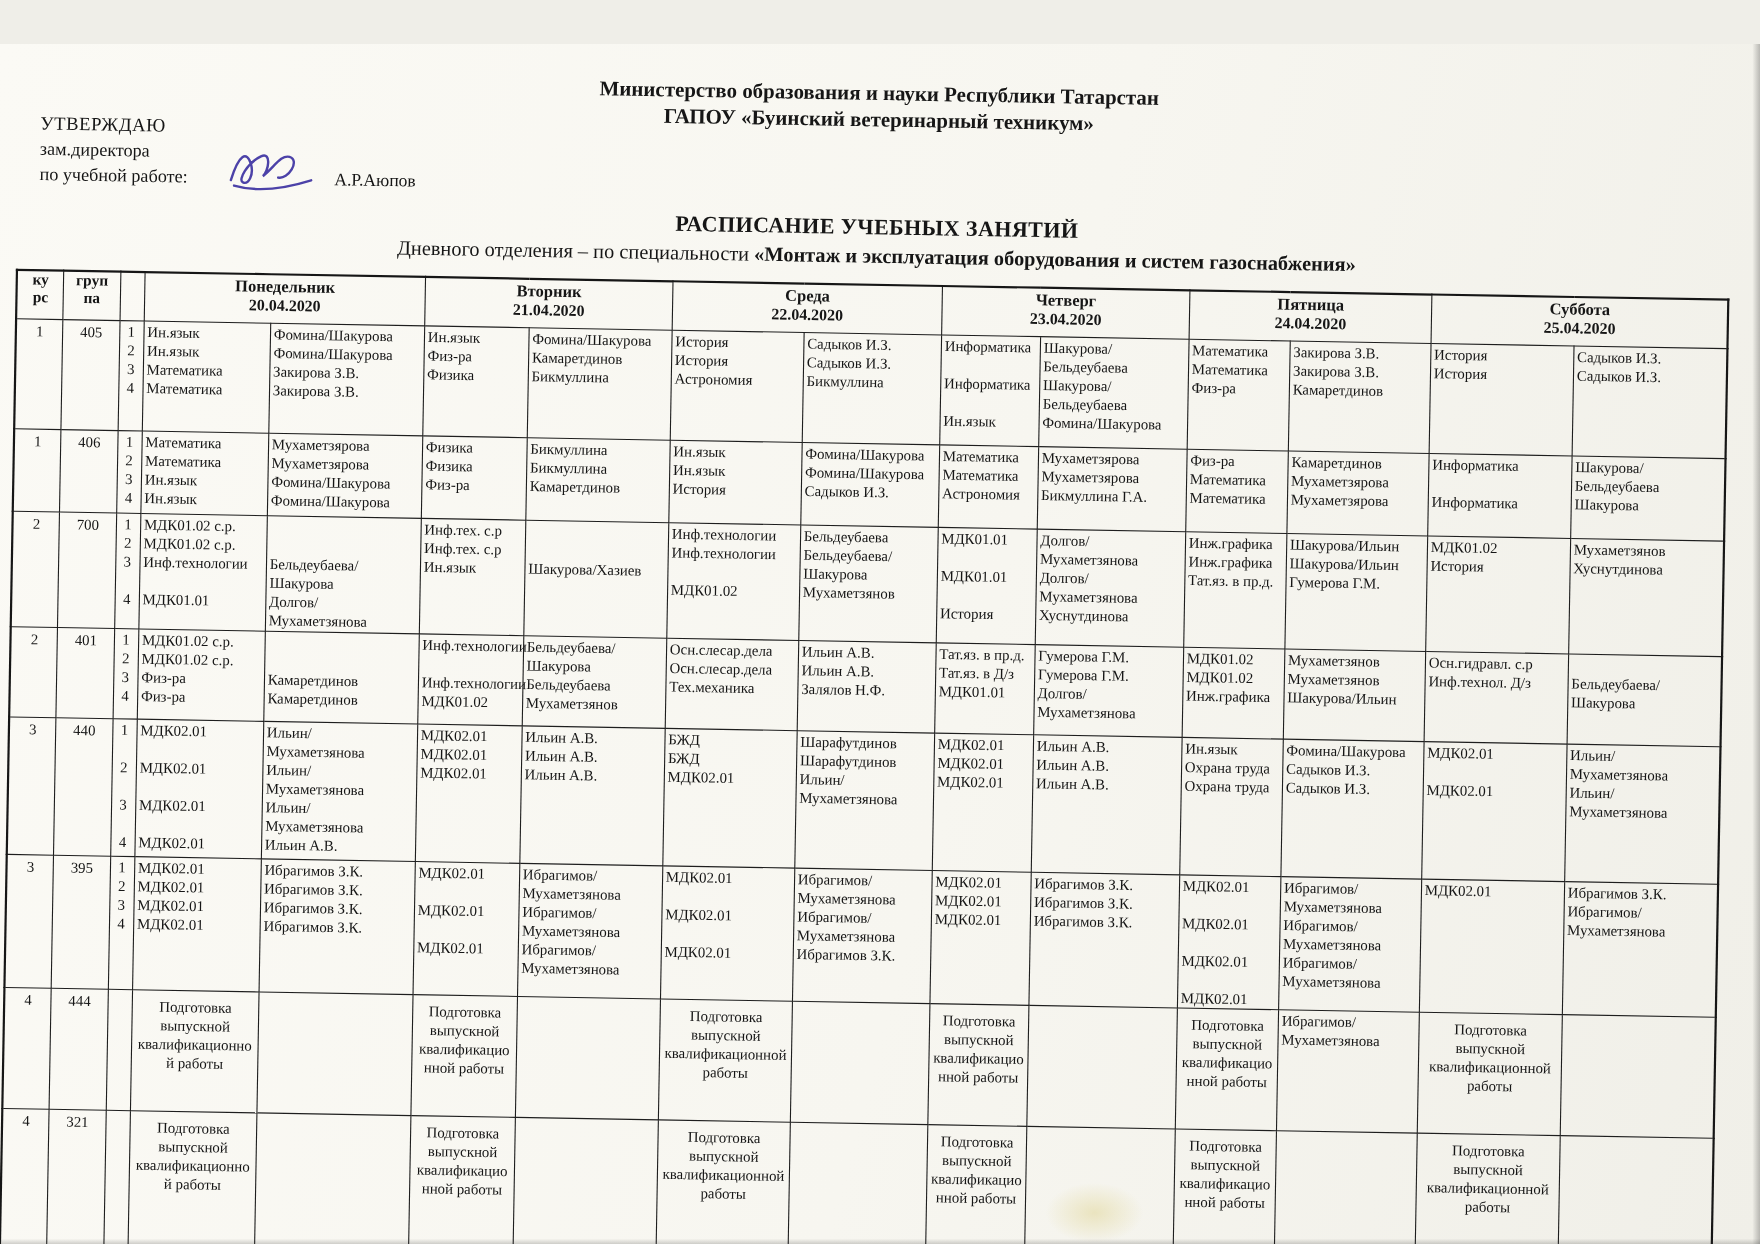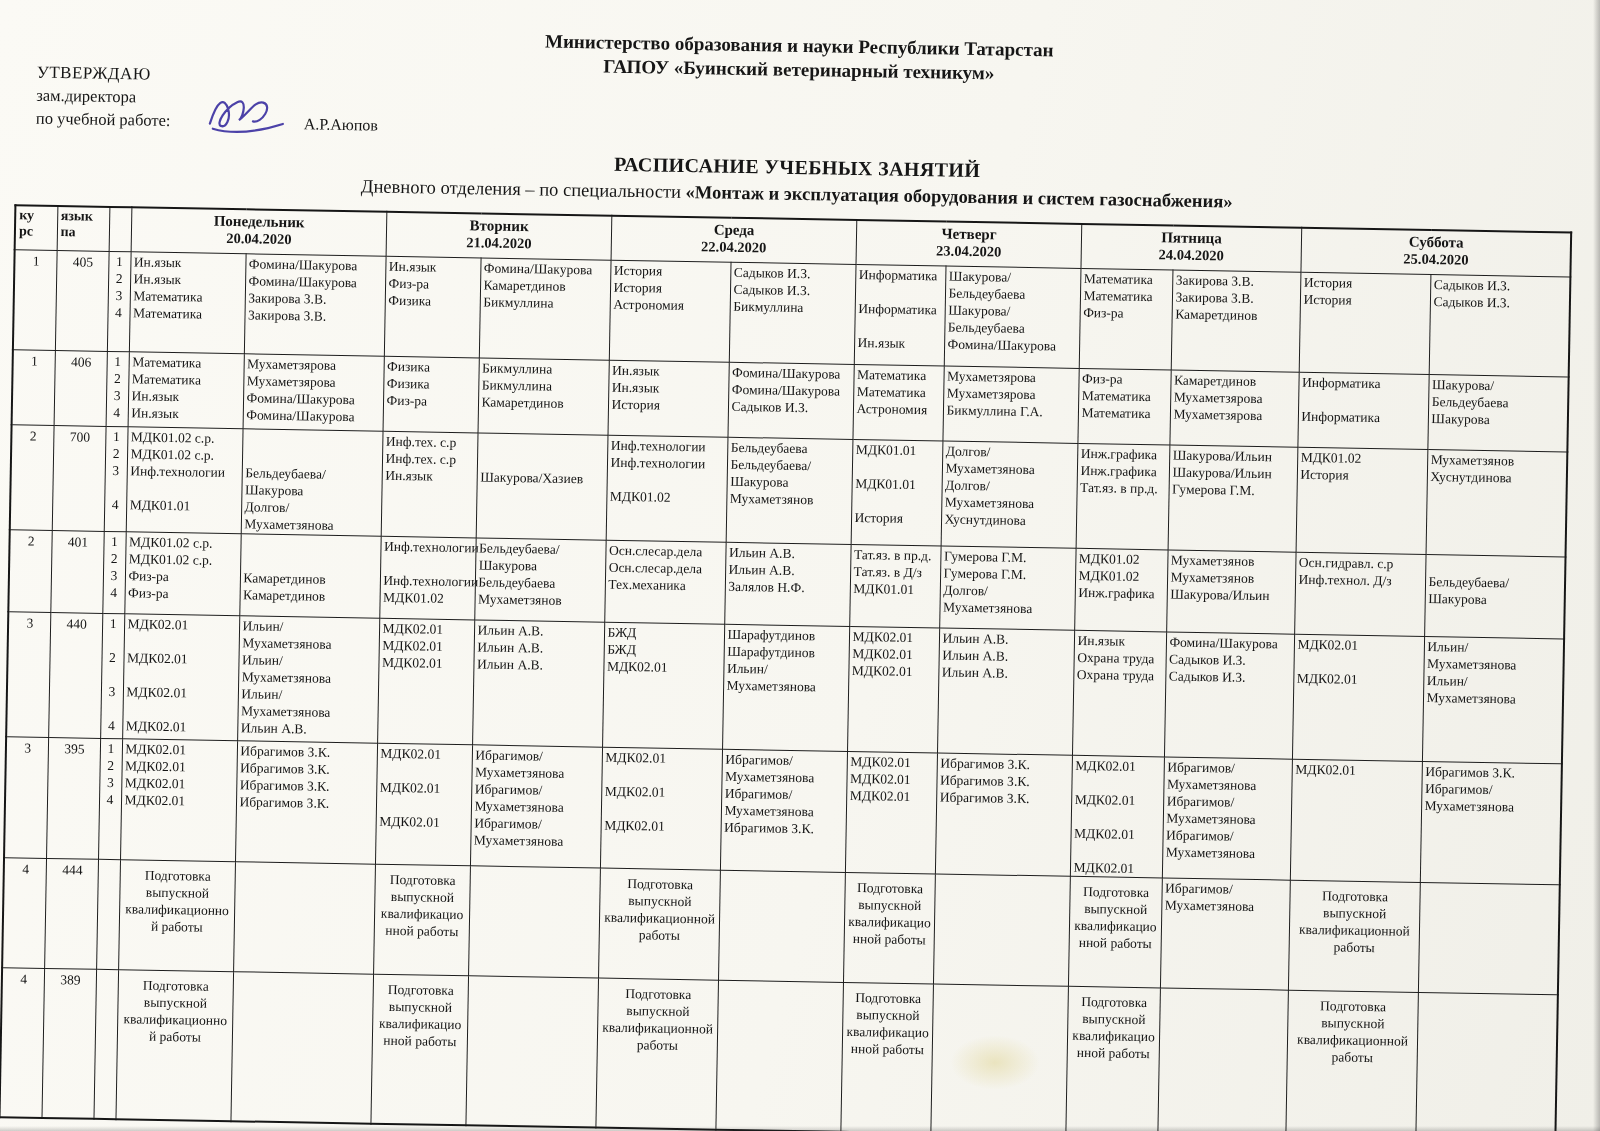--- a/index.html
+++ b/index.html
@@ -6,20 +6,21 @@
   html,body{margin:0;padding:0;}
   body{
     width:1600px;height:1131px;overflow:hidden;position:relative;
     background:#efeee8;
     font-family:"Liberation Serif","DejaVu Serif",serif;
     color:#161616;
   }
   .sheet{
     position:absolute;inset:0;
     background:linear-gradient(105deg,#fbfaf5 0%,#f7f6f0 55%,#f0efe8 100%);
+    margin-top:40px;
   }
   .page{
     position:absolute;inset:0;
     transform:rotate(1deg);
     transform-origin:0 0;
   }
   .ministry,.institution{
     text-align:center;font-weight:bold;font-size:19px;line-height:24px;margin:0;
   }
   .ministry{padding-top:20px;}
@@ -43,21 +44,21 @@
   .doc-subtitle b{font-size:18.5px;}
   table{
     border-collapse:collapse;table-layout:fixed;width:1556px;
     margin:12px 0 0 18px;
   }
   th,td{
     border:1px solid #1e1e1e;vertical-align:top;padding:1px 2px 0 3px;
   }
   table{border:2px solid #161616;}
   thead tr{height:44px;}
-  .ch div{font-weight:bold;font-size:14px;line-height:16px;text-align:left;}
+  .ch div{font-weight:bold;font-size:14px;line-height:16px;text-align:center;}
   .dh{text-align:center;padding-top:2px;}
   .dn{font-weight:bold;font-size:15px;line-height:18px;}
   .dd{font-weight:bold;font-size:14.5px;line-height:17px;}
   .ln{white-space:nowrap;font-size:13.5px;line-height:17px;}
   td.cc,td.gc{text-align:center;font-size:15px;padding-top:2px;}
   td.nc{text-align:center;padding-left:1px;padding-right:1px;}
   .pkr{
     white-space:normal;text-align:center;font-size:13.5px;line-height:17px;
     padding-top:5px;overflow-wrap:break-word;word-break:break-word;
   }
@@ -118,21 +119,21 @@
         <col style="width:130px">
           <col style="width:140px">
       </colgroup>
       <thead>
         <tr>
           <th class="ch">
             <div>ку</div>
             <div>рс</div>
           </th>
           <th class="ch">
-            <div>язык</div>
+            <div>груп</div>
             <div>па</div>
           </th>
           <th class="ch"></th>
           <th class="dh" colspan="2">
             <div class="dn">Понедельник</div>
             <div class="dd">20.04.2020</div>
           </th>
           <th class="dh" colspan="2">
             <div class="dn">Вторник</div>
             <div class="dd">21.04.2020</div>
@@ -683,21 +684,21 @@
             <td class="sc">
               <div class="pkr">Подготовка выпускной квалификационной работы</div>
             </td>
             <td class="tc"></td>
           </tr>
           <tr style="height: 150px;">
             <td class="cc">
               <div class="ln">4</div>
             </td>
             <td class="gc">
-              <div class="ln">389</div>
+              <div class="ln">321</div>
             </td>
             <td class="nc"></td>
             <td class="sc">
               <div class="pkr">Подготовка выпускной квалификационной работы</div>
             </td>
             <td class="tc"></td>
             <td class="sc">
               <div class="pkr">Подготовка выпускной квалификационной работы</div>
             </td>
             <td class="tc"></td>

